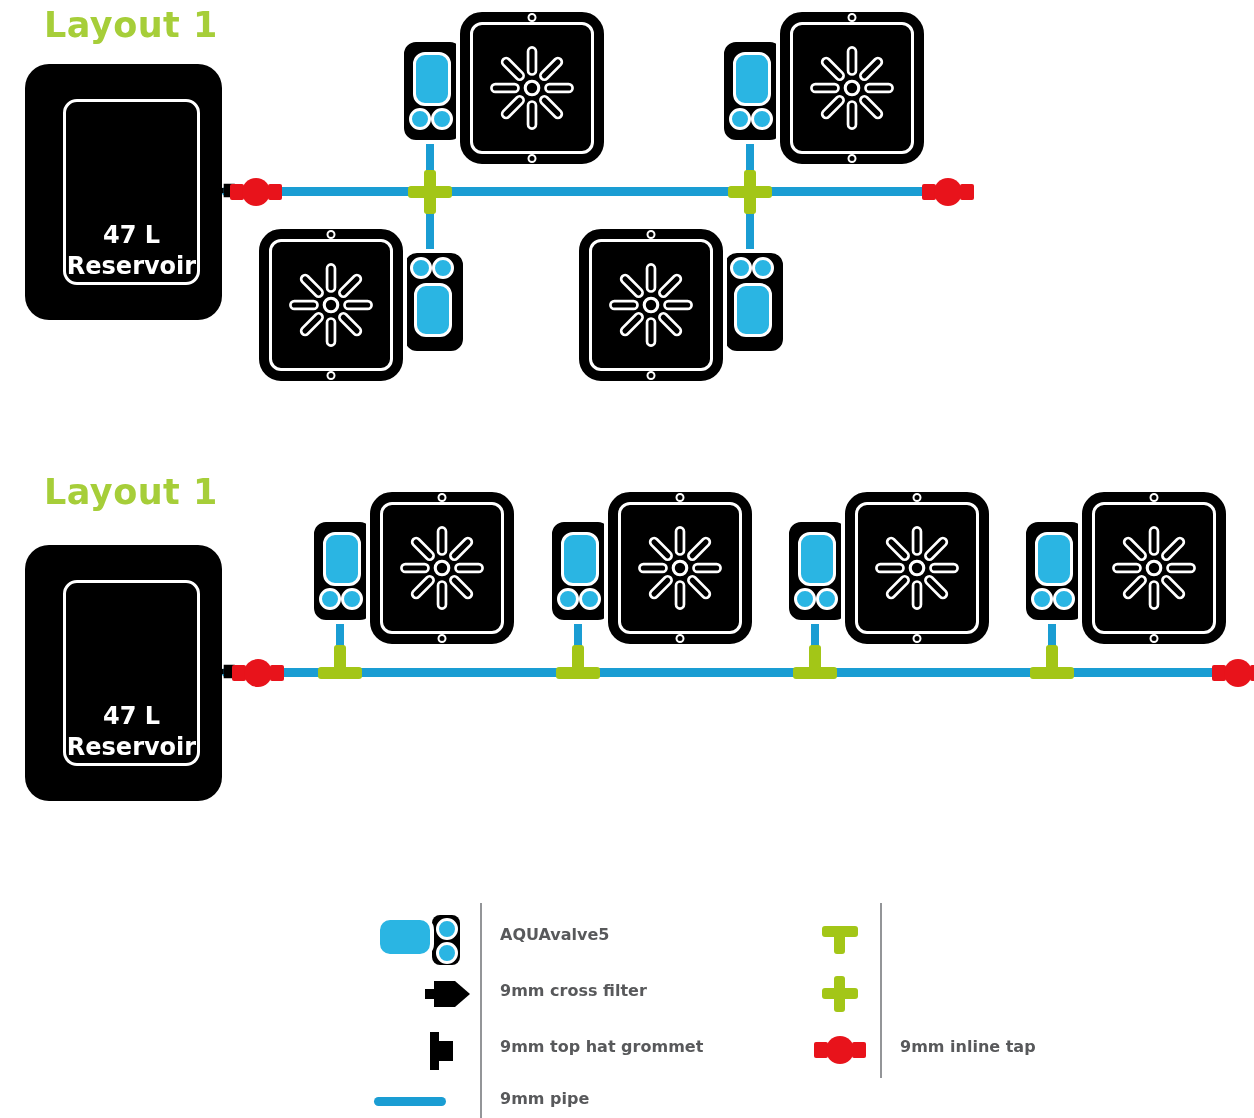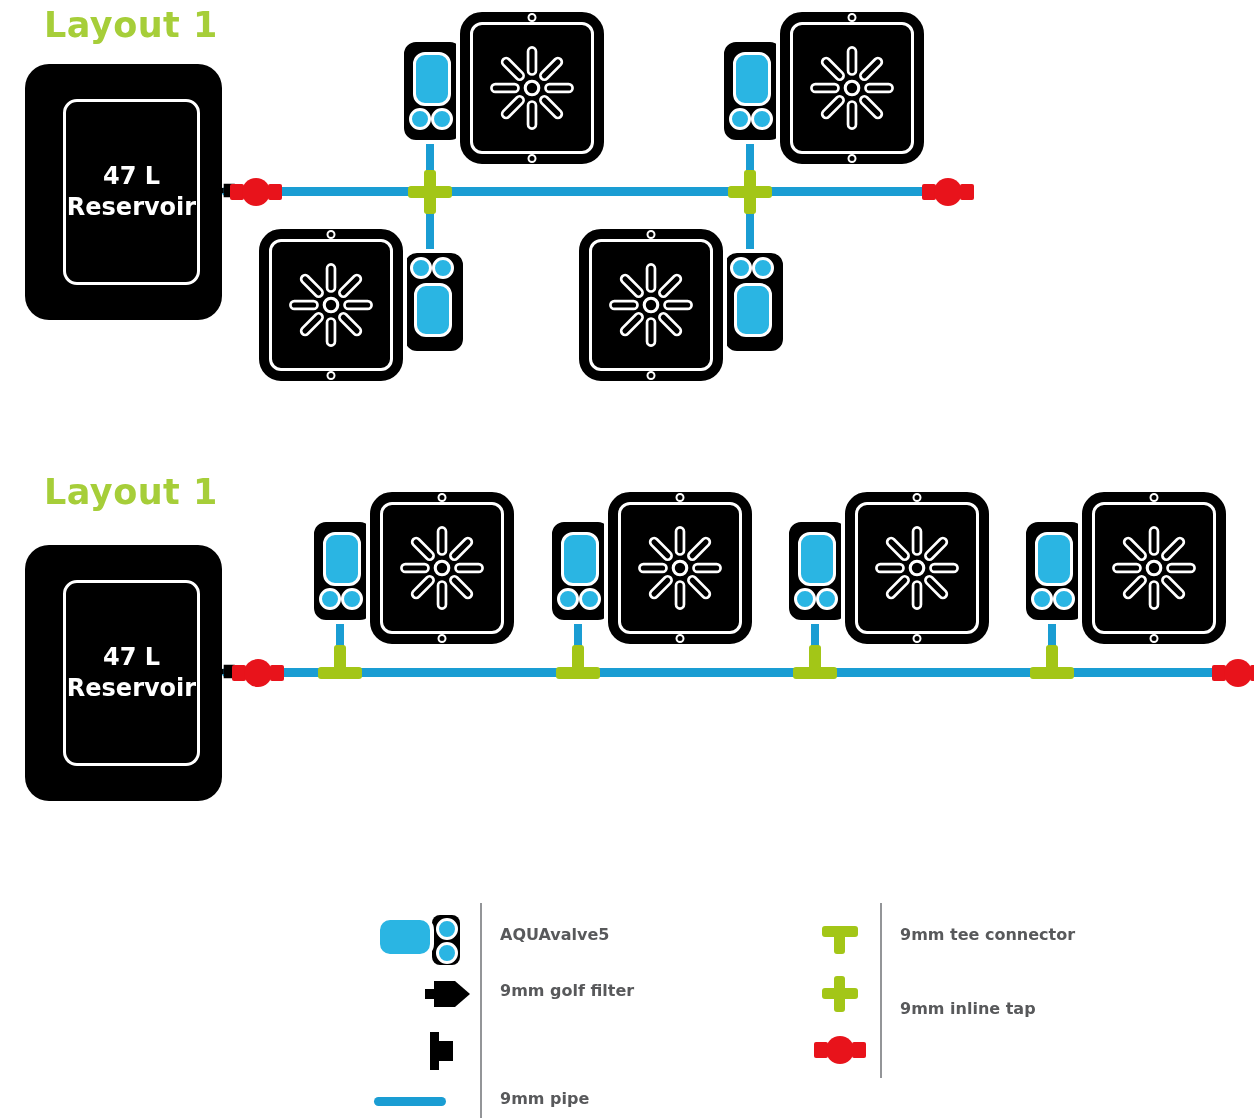--- a/index.html
+++ b/index.html
@@ -3,21 +3,21 @@
 <meta charset="utf-8">
 <style>
   * { margin:0; padding:0; box-sizing:border-box; }
   html,body { background:#fff; }
   body { font-family:"DejaVu Sans","Liberation Sans",sans-serif; }
   .canvas { position:relative; width:1254px; height:1118px; background:#fff; overflow:hidden;padding-left:36px; }
 
   .layout-title { position:absolute; font-size:35px; font-weight:700; color:var(--title,#a6ce39); letter-spacing:.5px; }
 
   .reservoir { position:absolute; width:197px; height:256px; background:#000; border-radius:24px; z-index:2; }
-  .reservoir-inner { position:absolute; left:22px; right:22px; top:35px; bottom:35px; border:3px solid #fff; border-radius:14px; display:flex; align-items:center; justify-content:center;margin-left:16px; }
+  .reservoir-inner { position:absolute; left:22px; right:22px; top:35px; bottom:35px; border:3px solid #fff; border-radius:14px; display:flex; align-items:flex-end; justify-content:center;margin-left:16px; }
   .reservoir-label { color:#fff; font-size:24px; font-weight:700; text-align:center; white-space:pre-line; line-height:1.3; }
 
   .pipe-h { position:absolute; height:9px; background:var(--pipe,#1a9dd3); border-radius:4px; z-index:1; }
   .pipe-v { position:absolute; width:8px; background:var(--pipe,#1a9dd3); z-index:1; }
 
   .tap { position:absolute; width:52px; height:28px; z-index:2; }
   .tap .tc { position:absolute; left:12px; top:0; width:28px; height:28px; background:var(--tap,#e8131b); border-radius:50%; }
   .tap .tl { position:absolute; left:0; top:6px; width:14px; height:16px; background:var(--tap,#e8131b); border-radius:2px; }
   .tap .tr { position:absolute; right:0; top:6px; width:14px; height:16px; background:var(--tap,#e8131b); border-radius:2px; }
 
@@ -312,41 +312,41 @@
     <span class="back"></span>
     <span class="body"></span>
     <span class="c1"></span>
     <span class="c2"></span>
   </div>
   <div class="legend-label" style="left:500px; top:925px;">AQUAvalve5</div>
 
   <svg class="filter-icon" style="left:424px; top:978px;" width="48" height="32" viewBox="0 0 46 32">
       <use href="#golf"></use>
     </svg>
-  <div class="legend-label" style="left:500px; top:981px;">9mm golf filter</div>
+  <div class="legend-label" style="left:500px; top:981px;">9mm cross filter</div>
 
   <svg style="position:absolute; left:430px; top:1032px;" width="24" height="38" viewBox="0 0 24 38">
     <rect x="0" y="0" width="9" height="38" fill="#000"></rect>
     <rect x="9" y="9" width="14" height="20" fill="#000"></rect>
   </svg>
+  <div class="legend-label" style="left:500px; top:1037px;">9mm top hat grommet</div>
 
   <div class="lg-pipe"></div>
   <div class="legend-label" style="left:500px; top:1089px;">9mm pipe</div>
 
   <div class="lg-tee">
     <span class="b1"></span>
       <span class="b2"></span>
   </div>
-  <div class="legend-label" style="left:900px; top:925px;">9mm tee connector</div>
 
   <div class="lg-cross">
     <span class="b1"></span>
       <span class="b2"></span>
   </div>
 
   <div class="tap" style="left:814px; top:1036px;">
     <span class="tl"></span>
       <span class="tc"></span>
       <span class="tr"></span>
   </div>
-  <div class="legend-label" style="left:900px; top:999px;">9mm inline tap</div>
+  <div class="legend-label" style="left:900px; top:1037px;">9mm inline tap</div>
 
 </div>
 
 </body></html>

